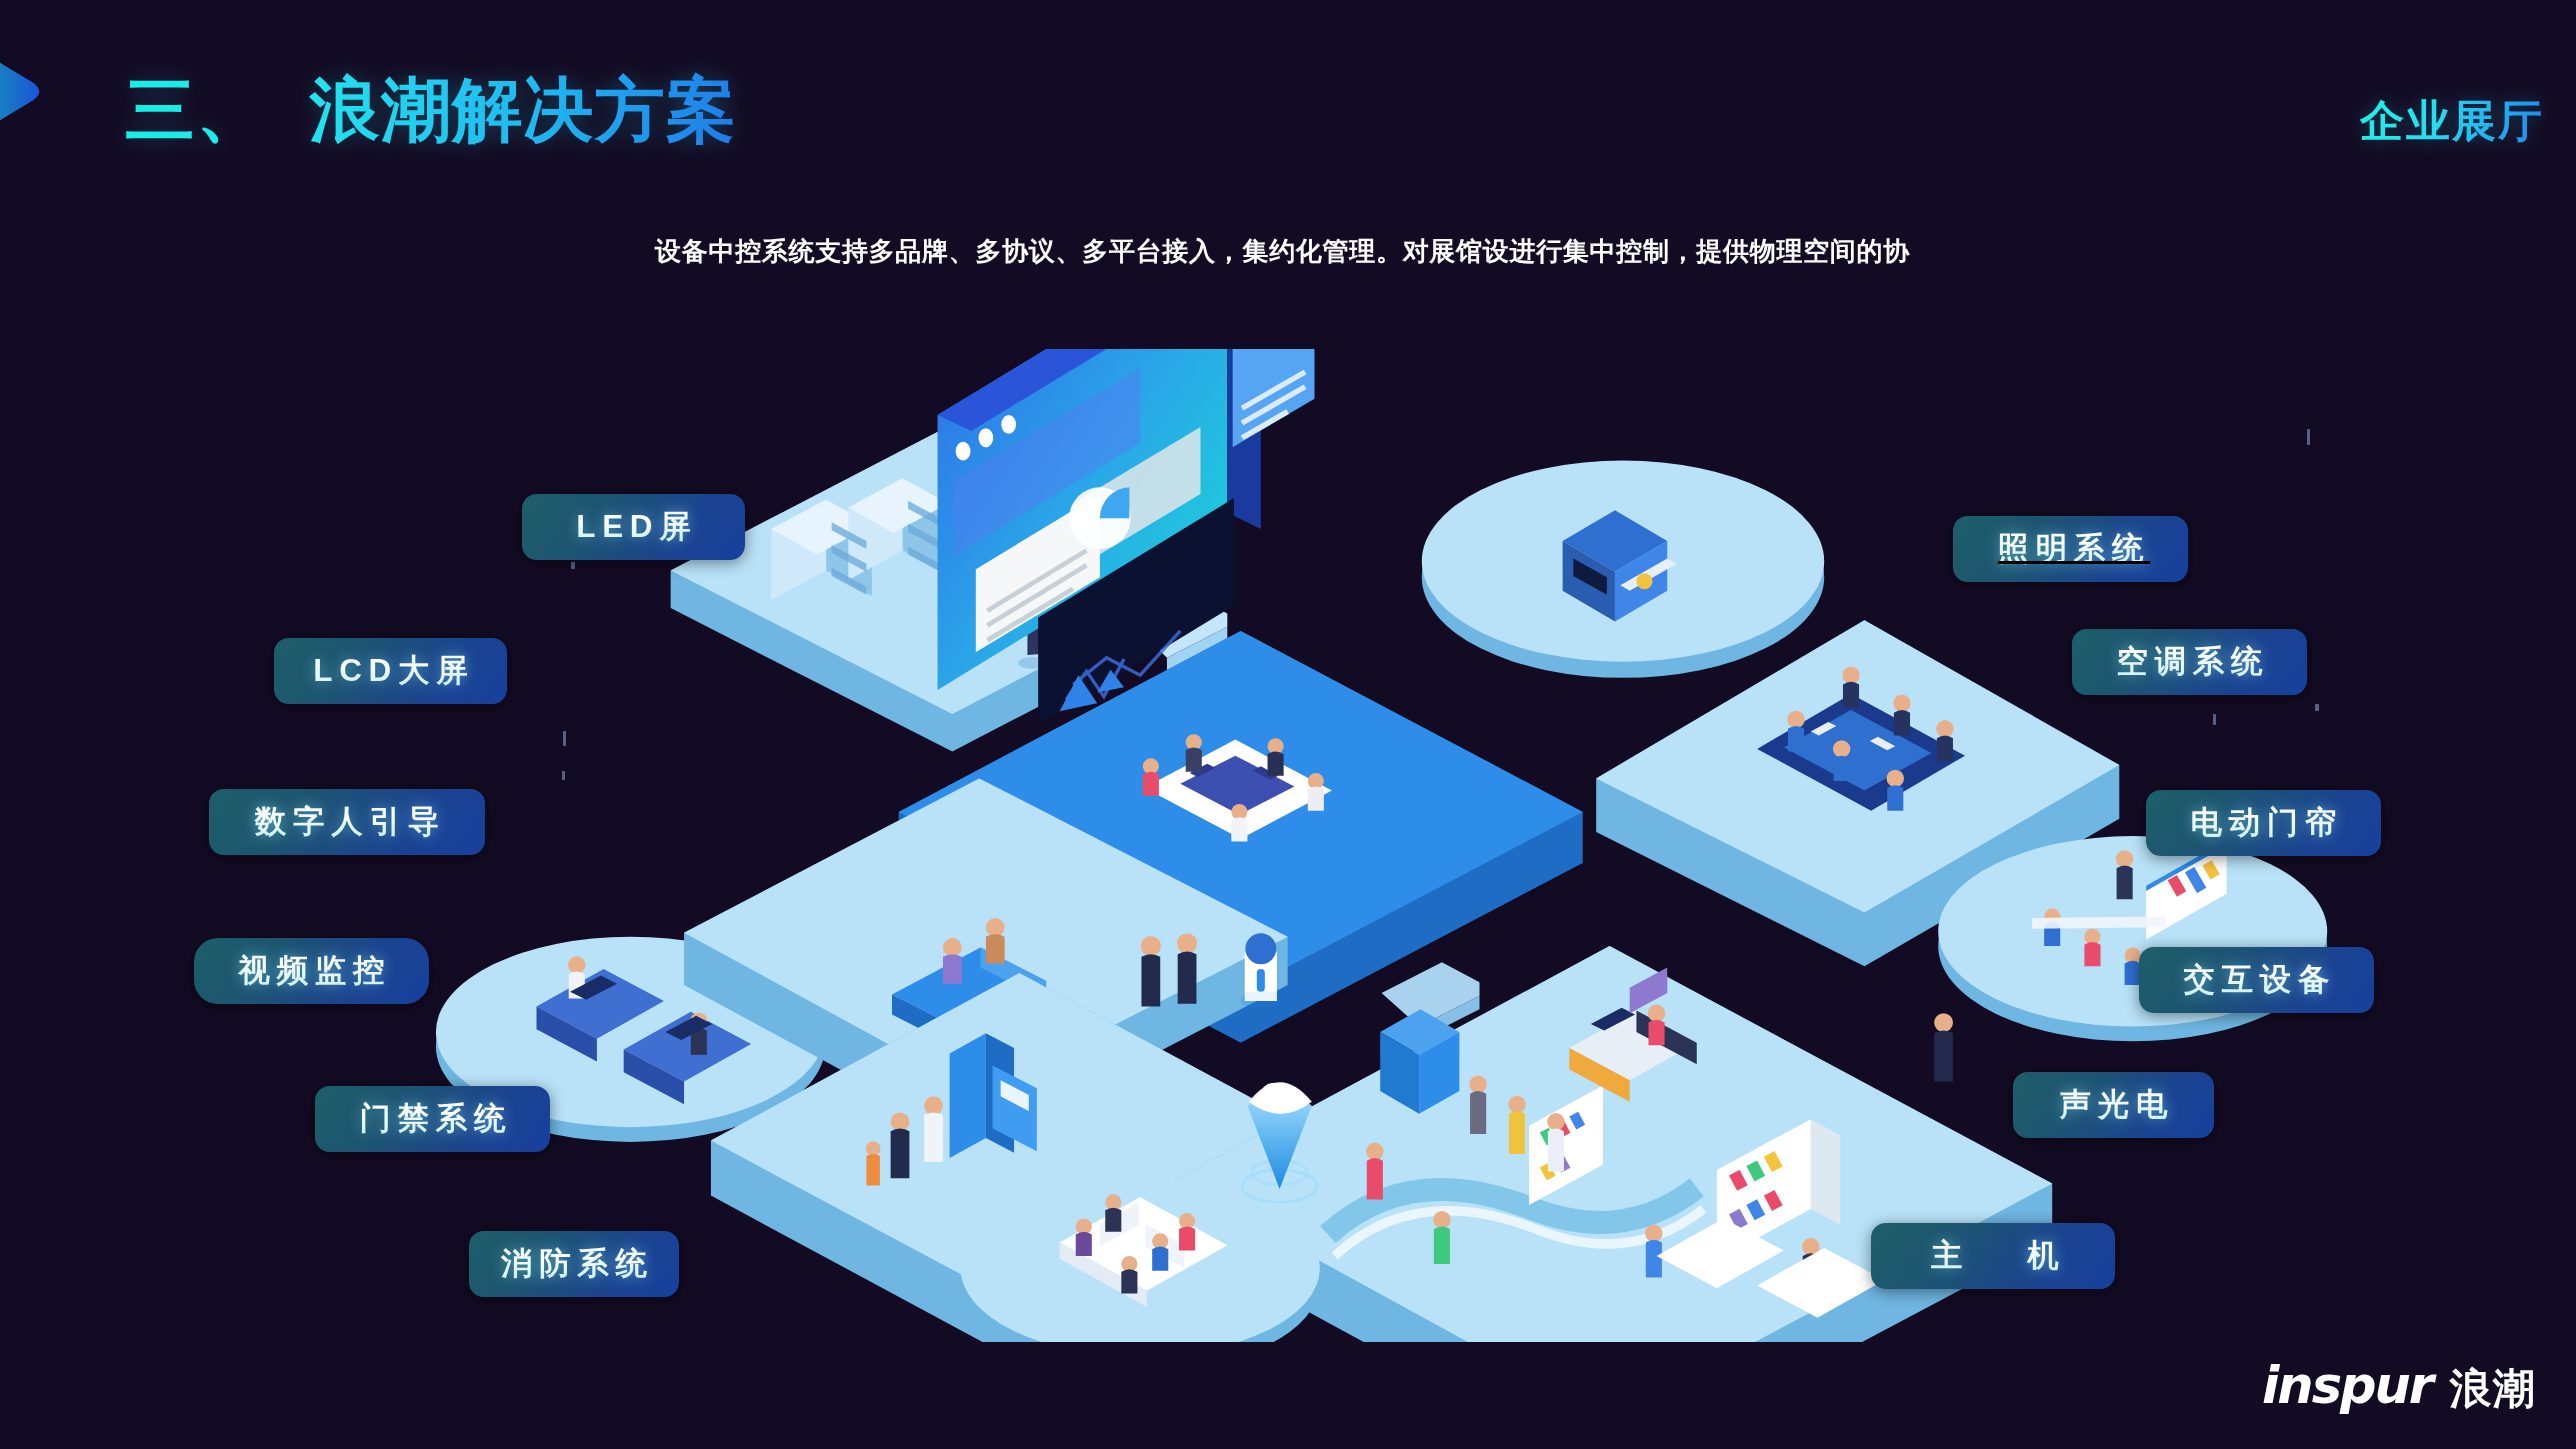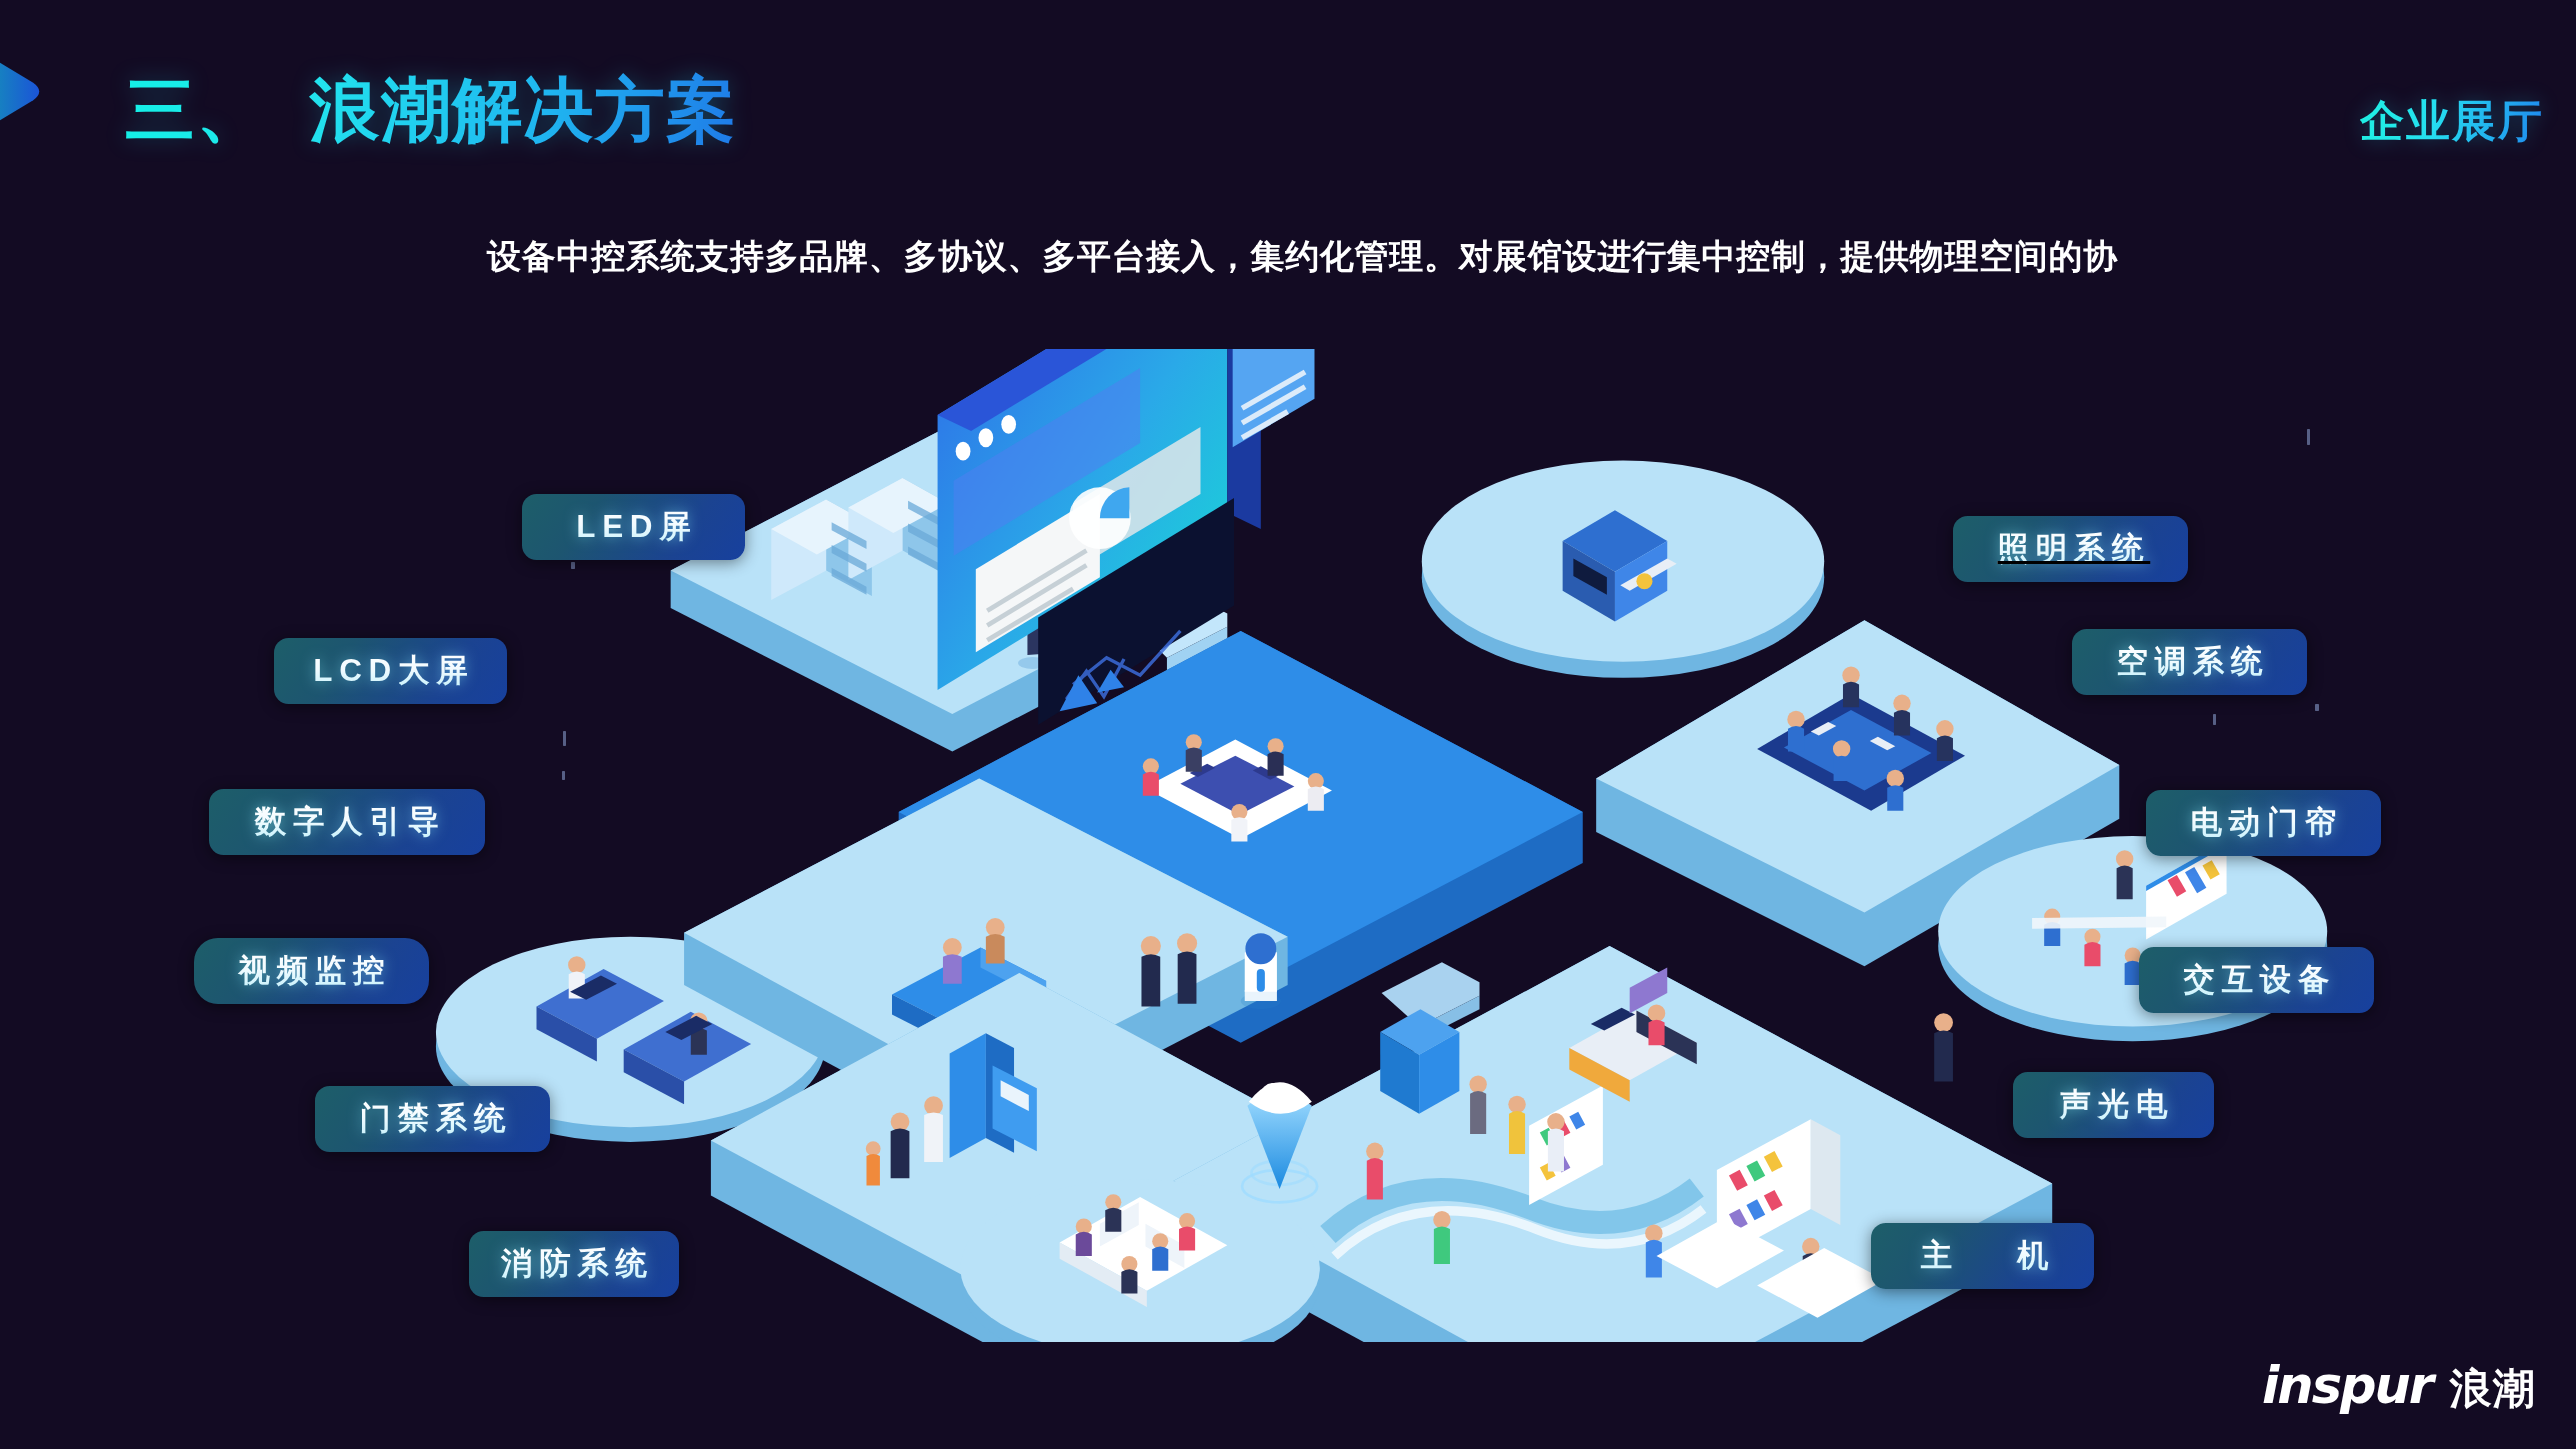--- a/index.html
+++ b/index.html
@@ -26,23 +26,23 @@
   .title-num { margin-right:42px; }
   .corner-title {
     position:absolute; right:32px; top:92px;
     font-size:44px; font-weight:bold; letter-spacing:2px; white-space:nowrap;
     background:linear-gradient(100deg,#1ff0e2 0%,#25dff0 40%,#1f86ee 100%);
     -webkit-background-clip:text; background-clip:text; color:transparent;
     -webkit-text-fill-color:transparent;
     filter:drop-shadow(0 0 9.4px rgba(30,200,235,.30));
   }
   .lede {
-    position:absolute; left:139px; top:235px; width:2327px;
+    position:absolute; left:119px; top:235px; width:2327px;
     text-align:center; color:#ffffff; font-weight:bold;
-    font-size:34px; line-height:1.28; letter-spacing:0.7px;
+    font-size:26px; line-height:1.28; letter-spacing:0.7px;
   }
 
   
   .pill {
     position:absolute; display:flex; align-items:center; justify-content:center;
     height:66px; border-radius:14.8px; padding:0 20px; white-space:nowrap;
     background:linear-gradient(125deg,#1d5e69 0%,#1d5570 30%,#1b4391 72%,#17409e 100%);
     box-shadow:0 2.7px 14.8px rgba(0,0,0,.45);
   }
   .pill span {
@@ -494,21 +494,21 @@
 </div>
 <div class="pill" style="left:2146px;top:790px;width:235px;">
   <span>电动门帘</span>
 </div>
 <div class="pill" style="left:2139px;top:947px;width:235px;">
   <span>交互设备</span>
 </div>
 <div class="pill" style="left:2013px;top:1072px;width:201px;">
   <span>声光电</span>
 </div>
-<div class="pill" style="left:1871px;top:1223px;width:223px;padding-left:24px;">
+<div class="pill" style="left:1871px;top:1223px;width:244px;padding-left:24px;">
   <span style="letter-spacing:28px;text-indent:28px;">主  机</span>
 </div>
 
 <div class="brand">
   <div class="brand-en">inspur</div>
   <div class="brand-cn">浪潮</div>
 </div>
 
 
 </body></html>

